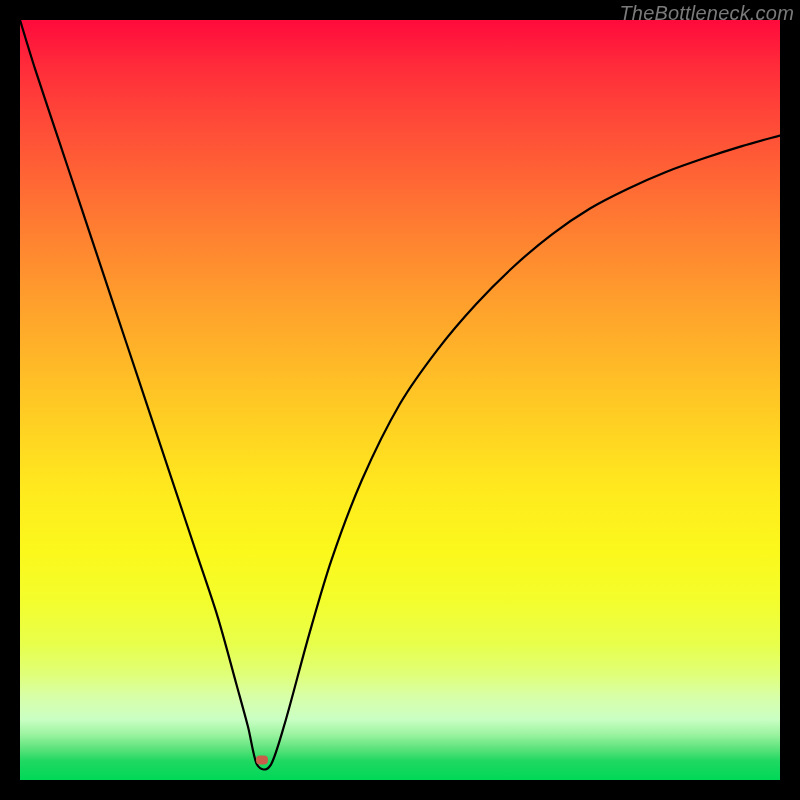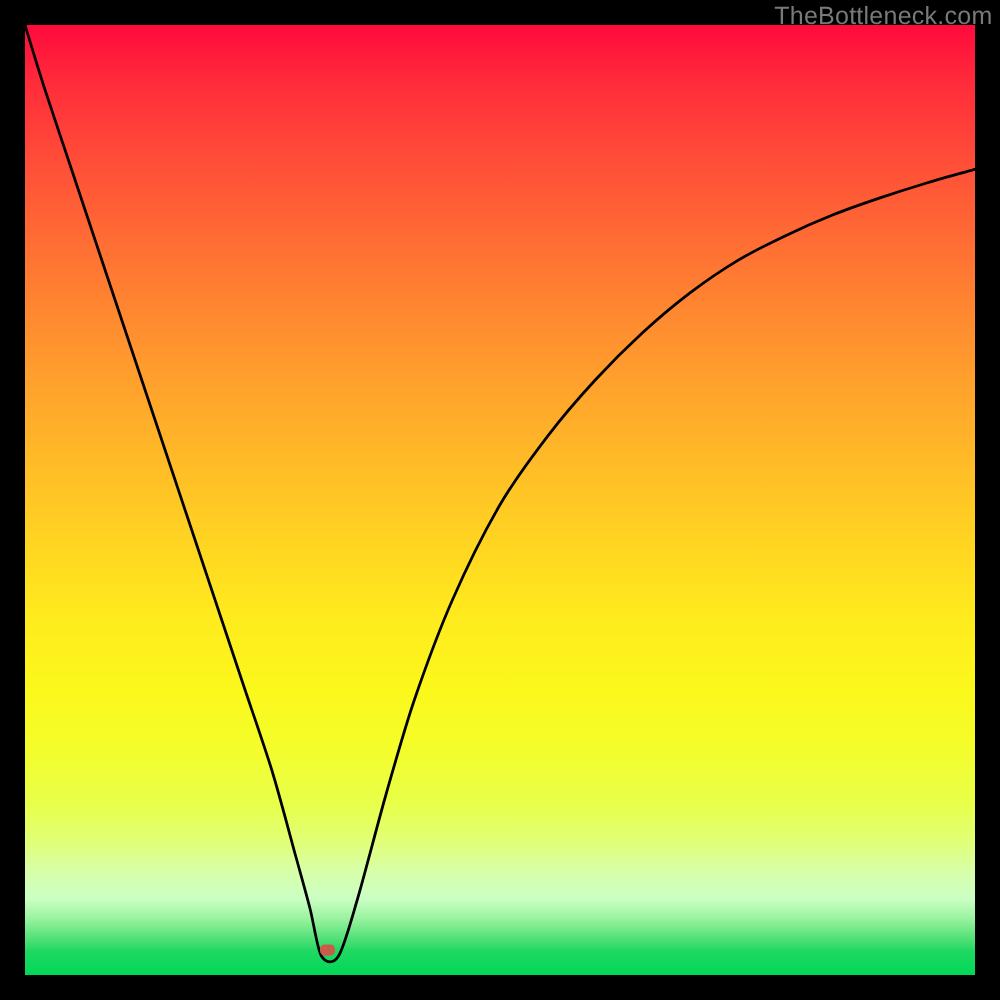--- a/index.html
+++ b/index.html
@@ -11,20 +11,21 @@
     font-family: Arial, Helvetica, sans-serif;
     overflow: hidden;
   }
   .frame {
     position: absolute;
     left: 0;
     top: 0;
     width: 800px;
     height: 800px;
     background: #000;
+    font-style: italic;
   }
   .plot-area {
     position: absolute;
     left: 20px;
     top: 20px;
     width: 760px;
     height: 760px;
     
     background: linear-gradient(
       to bottom,

